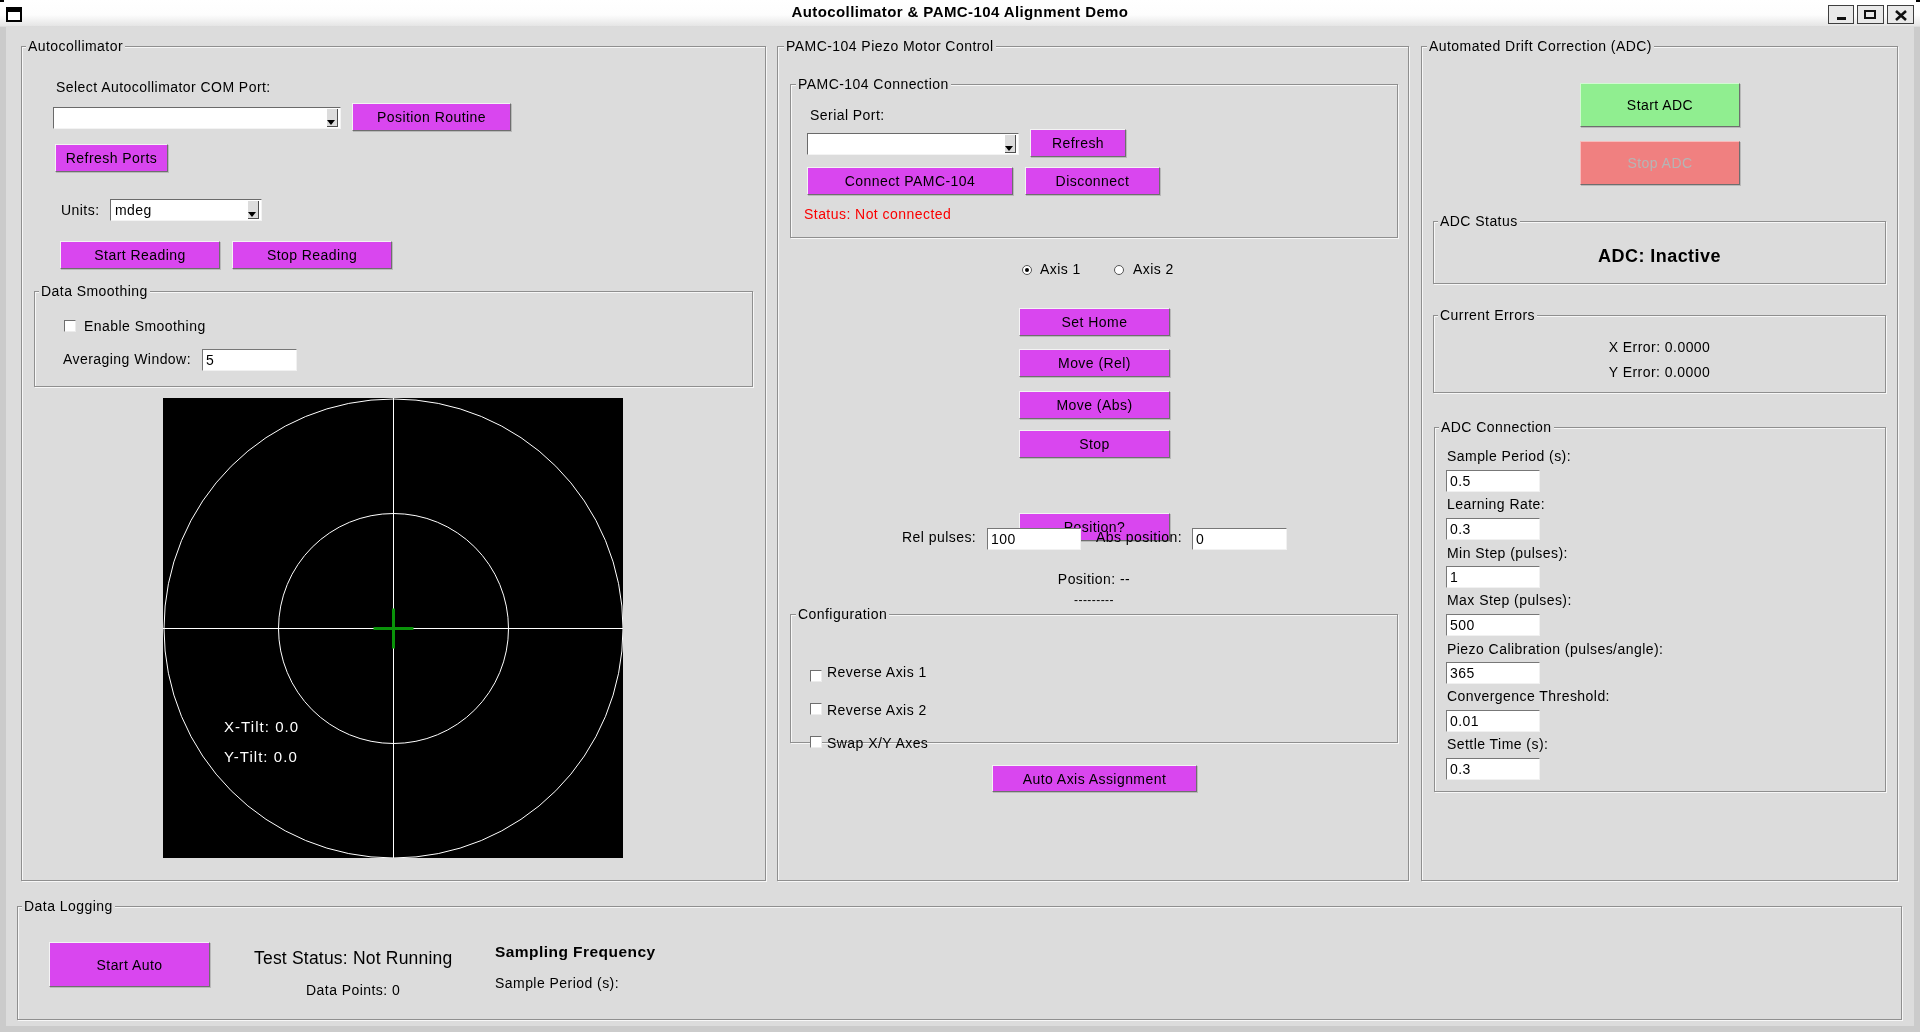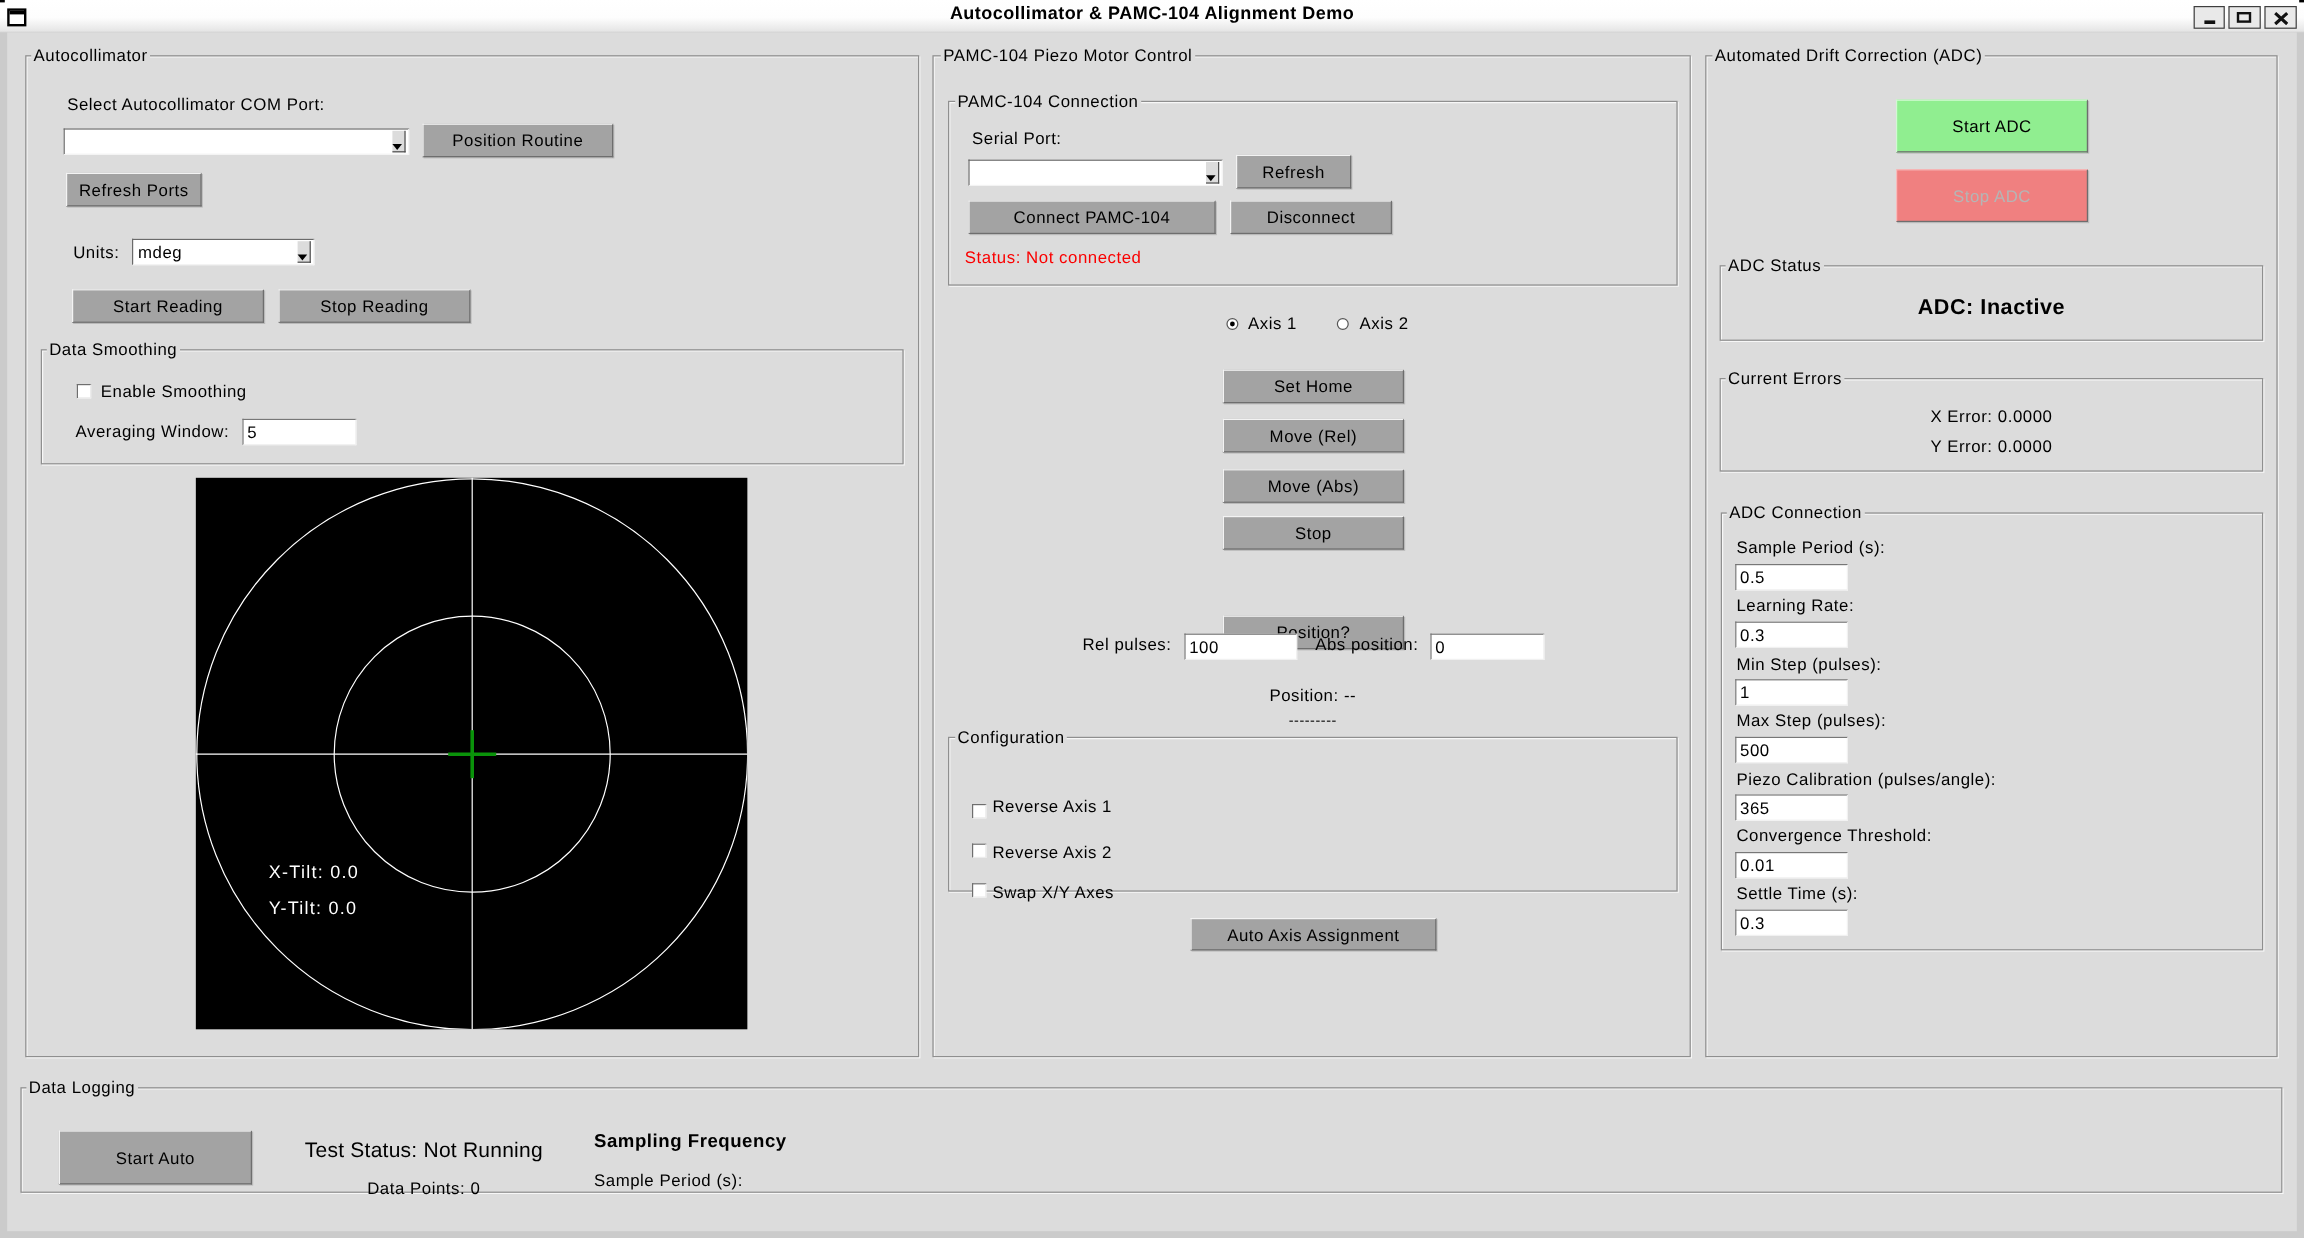--- a/index.html
+++ b/index.html
@@ -11,21 +11,21 @@
 #title { position:absolute; left:0; top:3px; width:1920px; text-align:center; font-weight:bold; font-size:15px; letter-spacing:0.4px; }
 #winicon { position:absolute; left:6px; top:7px; width:16px; height:15px; border:2px solid #000; background:#fff; }
 #winicon::before { content:""; position:absolute; left:0; top:0; width:12px; height:3px; background:#000; }
 #tlc,#trc { position:absolute; top:0; width:4px; height:2px; background:#000; }
 .wbtn { position:absolute; top:5px; height:19px; background:#e9e9e9; border:1px solid #3e3e3e; }
 #b-min::after { content:""; position:absolute; left:8px; top:11px; width:9px; height:3px; background:#111; }
 #b-max::after { content:""; position:absolute; left:6px; top:3.5px; width:8px; height:5px; border:2.5px solid #111; }
 #b-close svg { position:absolute; left:6.5px; top:4px; }
 .frame { position:absolute; border:1px solid #8f8f8f; box-shadow:1px 1px 0 #f7f7f7, inset 1px 1px 0 #f7f7f7; }
 .flabel { position:absolute; top:-9px; background:#dcdcdc; padding:0 2px; white-space:nowrap; line-height:17px; }
-.btn { position:absolute; background:#a3a3a3; border:1px solid; border-color:#f3f3f3 #6e6e6e #6e6e6e #f3f3f3; box-shadow:1px 1px 0 #b9b9b9; text-align:center; display:flex; align-items:center; justify-content:center; white-space:nowrap; }
+.btn { position:absolute; background:#d946ef; border:1px solid; border-color:#f3f3f3 #6e6e6e #6e6e6e #f3f3f3; box-shadow:1px 1px 0 #b9b9b9; text-align:center; display:flex; align-items:center; justify-content:center; white-space:nowrap; }
 .lbl { position:absolute; white-space:nowrap; line-height:17px; }
 .entry { position:absolute; background:#fff; border:1px solid; border-color:#777 #f1f1f1 #f1f1f1 #777; height:22px; line-height:20px; padding:0 3px; }
 .combo { position:absolute; background:#fff; border:1px solid; border-color:#6a6a6a #f3f3f3 #f3f3f3 #6a6a6a; }
 .combo .cbtn { position:absolute; right:2px; top:1px; width:11px; height:18px; background:#dcdcdc; border-right:1px solid #4e4e4e; border-bottom:1px solid #4e4e4e; }
 .combo .arr { position:absolute; right:5px; top:12px; width:0; height:0; border-left:4px solid transparent; border-right:4px solid transparent; border-top:5px solid #000; }
 .check { position:absolute; width:12px; height:12px; background:#fff; border:1px solid; border-color:#6e6e6e #ececec #ececec #6e6e6e; }
 .radio { position:absolute; width:10px; height:10px; background:#fff; border:1px solid #555; border-radius:50%; }
 .radio.sel::after { content:""; position:absolute; left:2px; top:2px; width:4px; height:4px; background:#000; border-radius:50%; }
 .ctr { text-align:center; }
 </style>
@@ -48,21 +48,21 @@
 
 <div class="frame" style="left:21px; top:46px; width:745px; height:835px;">
   <div class="flabel" style="left:4px;">Autocollimator</div>
 </div>
 <div class="frame" style="left:777px; top:46px; width:632px; height:835px;">
   <div class="flabel" style="left:6px;">PAMC-104 Piezo Motor Control</div>
 </div>
 <div class="frame" style="left:1421px; top:46px; width:477px; height:835px;">
   <div class="flabel" style="left:5px;">Automated Drift Correction (ADC)</div>
 </div>
-<div class="frame" style="left:17px; top:906px; width:1885px; height:88px;">
+<div class="frame" style="left:17px; top:906px; width:1885px; height:114px;">
   <div class="flabel" style="left:4px;">Data Logging</div>
 </div>
 
 <div class="lbl" style="left:56px; top:79px;">Select Autocollimator COM Port:</div>
 <div class="combo" style="left:53px; top:107px; width:288px; height:22px;">
     <div class="cbtn"></div>
     <div class="arr"></div>
   </div>
 <div class="btn" style="left:352px; top:103px; width:159px; height:28px;">Position Routine</div>
 <div class="btn" style="left:55px; top:144px; width:113px; height:28px;">Refresh Ports</div>

